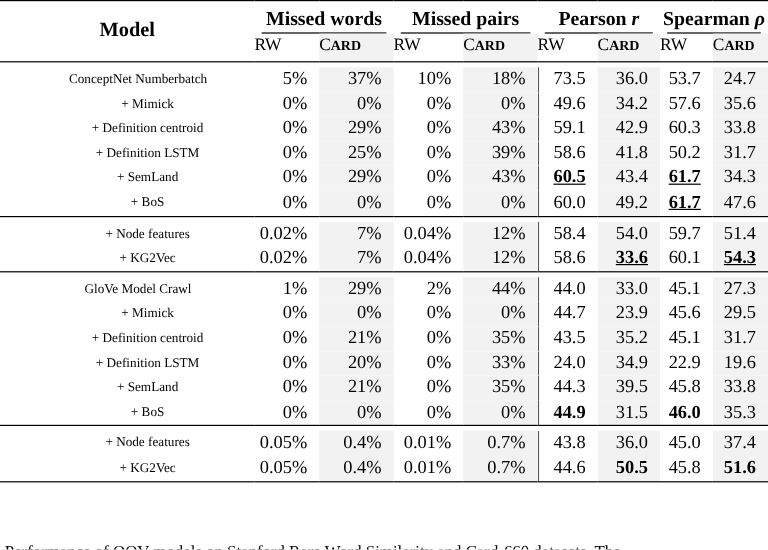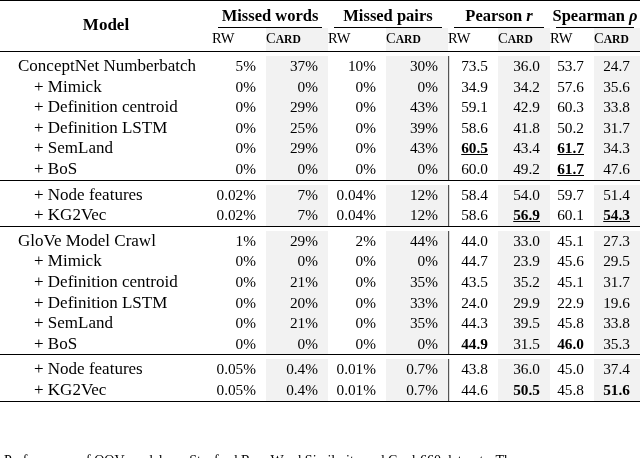--- a/index.html
+++ b/index.html
@@ -56,21 +56,21 @@
   .sub{
     text-align:left;font-size:14.5px;
     padding:2px 0 4px 0;white-space:nowrap;
   }
   .sc{font-variant:small-caps;}
   .sc .big{font-size:14.5px;}
   .sc .sml{font-size:11.6px;font-weight:bold;}
 
   
   td.name{
-    text-align:left;font-size:17px;
+    text-align:center;font-size:11px;
     padding-left:18px;white-space:nowrap;
   }
   td.name.indent{padding-left:34px;}
   td.num{
     text-align:right;font-size:15.3px;
     padding-right:10px;white-space:nowrap;
   }
   tr.datarow td{height:20.6px;line-height:20.6px;}
 
   .shade{background:#f2f2f2;}
@@ -153,33 +153,33 @@
 
     <tbody id="tbody">
         <tr class="midrule">
           <td colspan="9" style="height: 4px;"></td>
         </tr>
         <tr class="datarow">
           <td class="name">ConceptNet Numberbatch</td>
           <td class="num"><span>5%</span></td>
           <td class="num shade"><span>37%</span></td>
           <td class="num"><span>10%</span></td>
-          <td class="num shade"><span>30%</span></td>
+          <td class="num shade"><span>18%</span></td>
           <td class="num vsep"><span>73.5</span></td>
           <td class="num shade"><span>36.0</span></td>
           <td class="num"><span>53.7</span></td>
           <td class="num shade"><span>24.7</span></td>
         </tr>
         <tr class="datarow">
           <td class="name indent">+ Mimick</td>
           <td class="num"><span>0%</span></td>
           <td class="num shade"><span>0%</span></td>
           <td class="num"><span>0%</span></td>
           <td class="num shade"><span>0%</span></td>
-          <td class="num vsep"><span>34.9</span></td>
+          <td class="num vsep"><span>49.6</span></td>
           <td class="num shade"><span>34.2</span></td>
           <td class="num"><span>57.6</span></td>
           <td class="num shade"><span>35.6</span></td>
         </tr>
         <tr class="datarow">
           <td class="name indent">+ Definition centroid</td>
           <td class="num"><span>0%</span></td>
           <td class="num shade"><span>29%</span></td>
           <td class="num"><span>0%</span></td>
           <td class="num shade"><span>43%</span></td>
@@ -235,21 +235,21 @@
           <td class="num"><span>59.7</span></td>
           <td class="num shade"><span>51.4</span></td>
         </tr>
         <tr class="datarow">
           <td class="name indent">+ KG2Vec</td>
           <td class="num"><span>0.02%</span></td>
           <td class="num shade"><span>7%</span></td>
           <td class="num"><span>0.04%</span></td>
           <td class="num shade"><span>12%</span></td>
           <td class="num vsep"><span>58.6</span></td>
-          <td class="num shade"><span class="bu">56.9</span></td>
+          <td class="num shade"><span class="bu">33.6</span></td>
           <td class="num"><span>60.1</span></td>
           <td class="num shade"><span class="bu">54.3</span></td>
         </tr>
         <tr class="midrule">
           <td colspan="9" style="height: 4px;"></td>
         </tr>
         <tr class="datarow">
           <td class="name">GloVe Model Crawl</td>
           <td class="num"><span>1%</span></td>
           <td class="num shade"><span>29%</span></td>
@@ -282,21 +282,21 @@
           <td class="num"><span>45.1</span></td>
           <td class="num shade"><span>31.7</span></td>
         </tr>
         <tr class="datarow">
           <td class="name indent">+ Definition LSTM</td>
           <td class="num"><span>0%</span></td>
           <td class="num shade"><span>20%</span></td>
           <td class="num"><span>0%</span></td>
           <td class="num shade"><span>33%</span></td>
           <td class="num vsep"><span>24.0</span></td>
-          <td class="num shade"><span>29.9</span></td>
+          <td class="num shade"><span>34.9</span></td>
           <td class="num"><span>22.9</span></td>
           <td class="num shade"><span>19.6</span></td>
         </tr>
         <tr class="datarow">
           <td class="name indent">+ SemLand</td>
           <td class="num"><span>0%</span></td>
           <td class="num shade"><span>21%</span></td>
           <td class="num"><span>0%</span></td>
           <td class="num shade"><span>35%</span></td>
           <td class="num vsep"><span>44.3</span></td>

